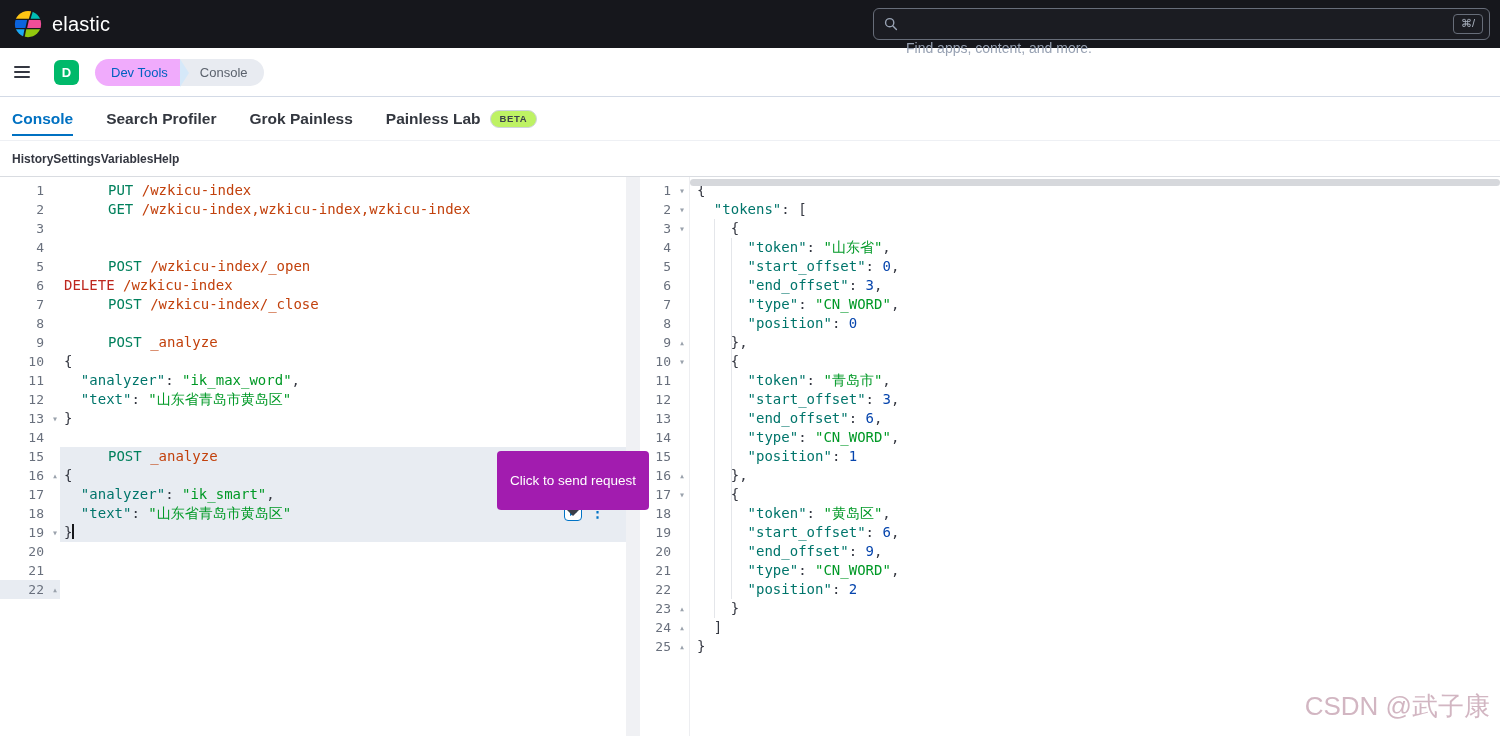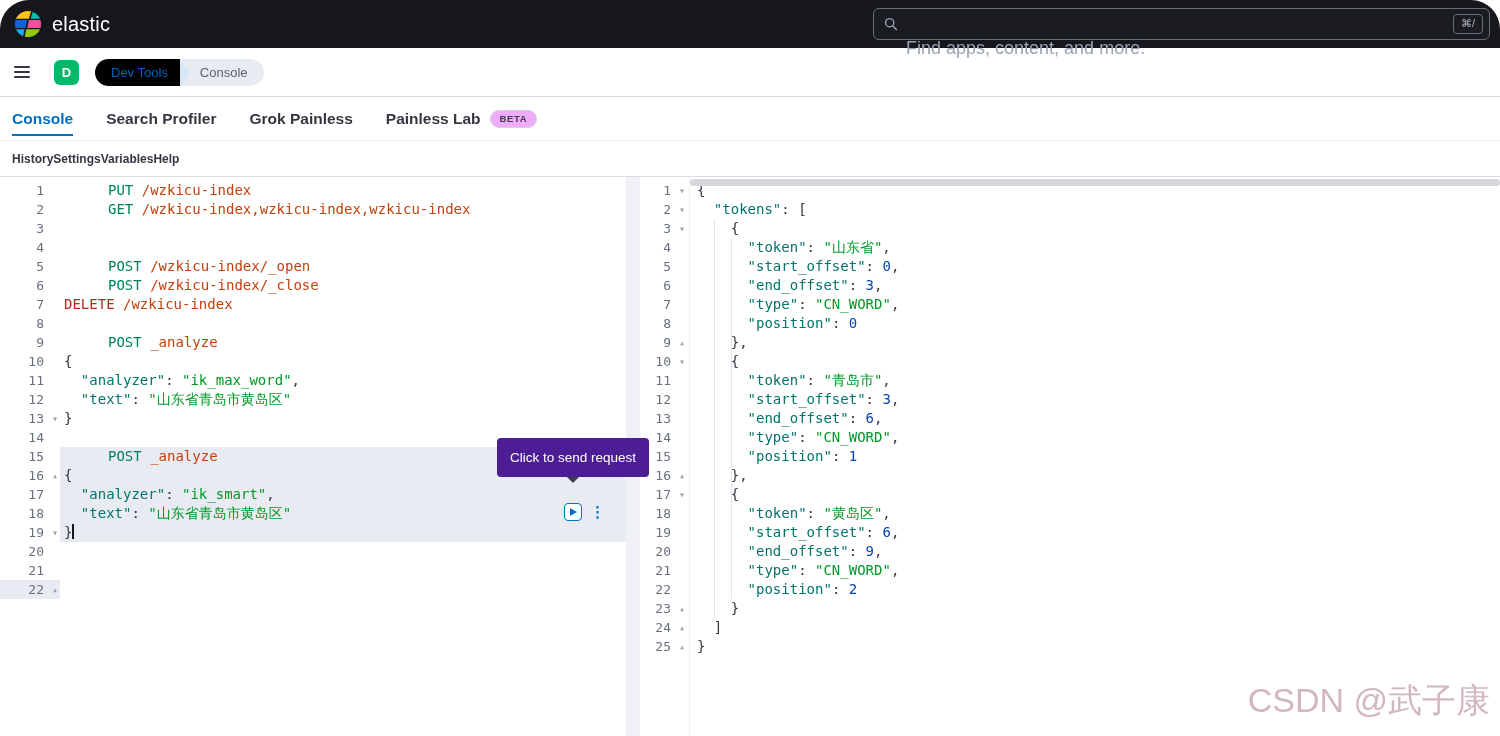--- a/index.html
+++ b/index.html
@@ -1,50 +1,50 @@
 <!DOCTYPE html>
 <html><head>
 <meta charset="utf-8">
 <style>
   * { margin:0; padding:0; box-sizing:border-box; }
   body { font-family:"Liberation Sans", sans-serif; background:#fff; }
-  .page { position:relative; width:1500px; height:736px; overflow:hidden; background:#fff;border-radius:29px; }
+  .page { position:relative; width:1500px; height:736px; overflow:hidden; background:#fff; }
 
   
   .topbar { height:48px; background:#16171c; display:flex; align-items:center; padding:0 10px 0 14px; }
   .brand { display:flex; align-items:center; gap:10px; cursor:pointer; }
   .brand-name { color:#fff; font-size:20px; font-weight:500; letter-spacing:.2px; }
   .searchbox { margin-left:auto; width:617px; height:32px; border:1px solid #676d79; background:#1b1c22;
                border-radius:6px; display:flex; align-items:center; padding:0 6px 0 10px; gap:8px; }
-  .searchbox input { flex:1; background:transparent; border:none; outline:none; color:#dfe3ea; font-size:18px;
+  .searchbox input { flex:1; background:transparent; border:none; outline:none; color:#dfe3ea; font-size:14px;
                      font-family:"Liberation Sans", sans-serif;margin-top:48px; }
   .searchbox input::placeholder { color:#98a2b3; }
   .kbd { border:1px solid #676d79; border-radius:4px; color:#aab2bf; font-size:11px; padding:2px 7px; line-height:1.2; }
 
   
   .chrome { height:49px; background:#fff; border-bottom:1px solid #d3dae6; display:flex; align-items:center;
             padding-left:14px; gap:16px; }
   .hamburger { width:24px; height:24px; display:flex; flex-direction:column; justify-content:center; gap:3px; cursor:pointer; }
   .hamburger i { display:block; height:2px; width:16px; background:#343741; border-radius:1px; }
   .space-badge { width:25px; height:25px; border-radius:6px; background:#00b96a; color:#fff; font-size:13px;
                  font-weight:700; display:flex; align-items:center; justify-content:center; cursor:pointer; }
   .crumbs { display:flex; align-items:center; font-size:13px; }
-  .crumb-a { position:relative; z-index:2; background:#000000; color:#0161c0; padding:6px 12px 6px 16px;
+  .crumb-a { position:relative; z-index:2; background:#f0abfc; color:#0161c0; padding:6px 12px 6px 16px;
              border-radius:15px 0 0 15px; font-weight:500; cursor:pointer; }
   .crumb-a::after { content:""; position:absolute; left:100%; top:0; border-top:14px solid transparent;
                     border-bottom:14px solid transparent; border-left:9px solid #d5e8f9; }
   .crumb-b { background:#e8ebf1; color:#5b626d; padding:6px 16px 6px 20px; border-radius:0 15px 15px 0; cursor:pointer; }
 
   
   .tabsbar { height:44px; display:flex; align-items:stretch; padding-left:12px; gap:33px; border-bottom:1px solid #eef0f4; }
   .tab { position:relative; display:flex; align-items:center; font-size:15.5px; font-weight:700; color:#33373f; cursor:pointer; }
   .tab.active { color:#0071c2; }
   .tab.active::after { content:""; position:absolute; left:0; right:0; bottom:4px; height:2px; background:#0071c2; }
   .beta { margin-left:9px; border:1px solid #cfd4dc; border-radius:10px; padding:2.5px 9px; font-size:9.5px;
-          font-weight:700; letter-spacing:.6px; color:#3c414b; background:#f0abfc; }
+          font-weight:700; letter-spacing:.6px; color:#3c414b; background:#bef264; }
 
   
   .subbar { height:36px; display:flex; align-items:center; padding-left:12px; border-bottom:1px solid #d9dce1;
             font-size:12px; font-weight:700; color:#343741; }
   .subbar span { cursor:pointer; }
 
   
   .editors { position:relative; display:flex; height:559px; font-family:"DejaVu Sans Mono", monospace; font-size:14px; background:#fff; }
   .pane { display:flex; position:relative; }
   .pane.left { width:640px; }
@@ -69,32 +69,32 @@
   .tk-n { color:#0645ad; }
   .tk-p { color:#343741; }
 
   .cursor { display:inline-block; width:1.5px; height:15px; background:#17181c; vertical-align:-2px; }
 
   .vscroll { position:absolute; top:0; right:0; bottom:0; width:14px; background:#f0f1f4; }
   .hscroll { position:absolute; top:2px; left:50px; right:0; height:7px; background:#d6d8dc; border-radius:4px; }
   .guide { position:absolute; width:1px; background:#e4e6ea; }
 
   
-  .tooltip { position:absolute; left:497px; top:261px; background:#4c1d95; color:#fff; font-family:"Liberation Sans", sans-serif;
-             font-size:13.5px; padding:12px 13px; border-radius:4px; white-space:nowrap; z-index:5; }
+  .tooltip { position:absolute; left:497px; top:274px; background:#a21caf; color:#fff; font-family:"Liberation Sans", sans-serif;
+             font-size:13.5px; padding:22px 13px; border-radius:4px; white-space:nowrap; z-index:5; }
   .tooltip::after { content:""; position:absolute; top:100%; left:50%; margin-left:-6px;
                     border:6px solid transparent; border-top-color:#3b3f49; }
   .req-actions { position:absolute; left:564px; top:326px; display:flex; align-items:center; gap:8px; z-index:4; }
   .play-btn { width:18px; height:18px; border:1.5px solid #0073c6; border-radius:4px; background:#fff;
               display:flex; align-items:center; justify-content:center; cursor:pointer; }
   .play-tri { width:0; height:0; border-top:4px solid transparent; border-bottom:4px solid transparent;
               border-left:7px solid #0073c6; margin-left:1px; }
   .kebab { color:#0073c6; font-size:15px; font-weight:700; line-height:1; cursor:pointer; }
 
-  .watermark { position:absolute; right:10px; bottom:12px; font-size:34px; color:#d2b6c2; z-index:6; }
+  .watermark { position:absolute; right:10px; bottom:12px; font-size:26px; color:#d2b6c2; z-index:6; }
 </style>
 </head>
 <body>
 
 <div class="page">
 
   <header class="topbar">
     <div class="brand">
       <svg width="28" height="28" viewBox="0 0 32 32">
         <clipPath id="lc">
@@ -183,22 +183,22 @@
           <div class="ln"><span class="num">20</span></div>
           <div class="ln"><span class="num">21</span></div>
           <div class="ln hl"><span class="num">22</span><span class="fold">▴</span></div>
         </div>
       <div class="codearea code">
           <div class="cl"><span class="tk-m">PUT</span><span class="tk-u"> /wzkicu-index</span></div>
           <div class="cl"><span class="tk-m">GET</span><span class="tk-u"> /wzkicu-index,wzkicu-index,wzkicu-index</span></div>
           <div class="cl"></div>
           <div class="cl"></div>
           <div class="cl"><span class="tk-m">POST</span><span class="tk-u"> /wzkicu-index/_open</span></div>
+          <div class="cl"><span class="tk-d">DELETE</span><span class="tk-u"> /wzkicu-index</span></div>
           <div class="cl"><span class="tk-m">POST</span><span class="tk-u"> /wzkicu-index/_close</span></div>
-          <div class="cl"><span class="tk-d">DELETE</span><span class="tk-u"> /wzkicu-index</span></div>
           <div class="cl"></div>
           <div class="cl"><span class="tk-m">POST</span><span class="tk-u"> _analyze</span></div>
           <div class="cl"><span class="tk-p">{</span></div>
           <div class="cl"><span class="tk-p">  </span><span class="tk-k">"analyzer"</span><span class="tk-p">: </span><span class="tk-s">"ik_max_word"</span><span class="tk-p">,</span></div>
           <div class="cl"><span class="tk-p">  </span><span class="tk-k">"text"</span><span class="tk-p">: </span><span class="tk-s">"山东省青岛市黄岛区"</span></div>
           <div class="cl"><span class="tk-p">}</span></div>
           <div class="cl"></div>
           <div class="cl hl"><span class="tk-m">POST</span><span class="tk-u"> _analyze</span></div>
           <div class="cl hl"><span class="tk-p">{</span></div>
           <div class="cl hl"><span class="tk-p">  </span><span class="tk-k">"analyzer"</span><span class="tk-p">: </span><span class="tk-s">"ik_smart"</span><span class="tk-p">,</span></div>

